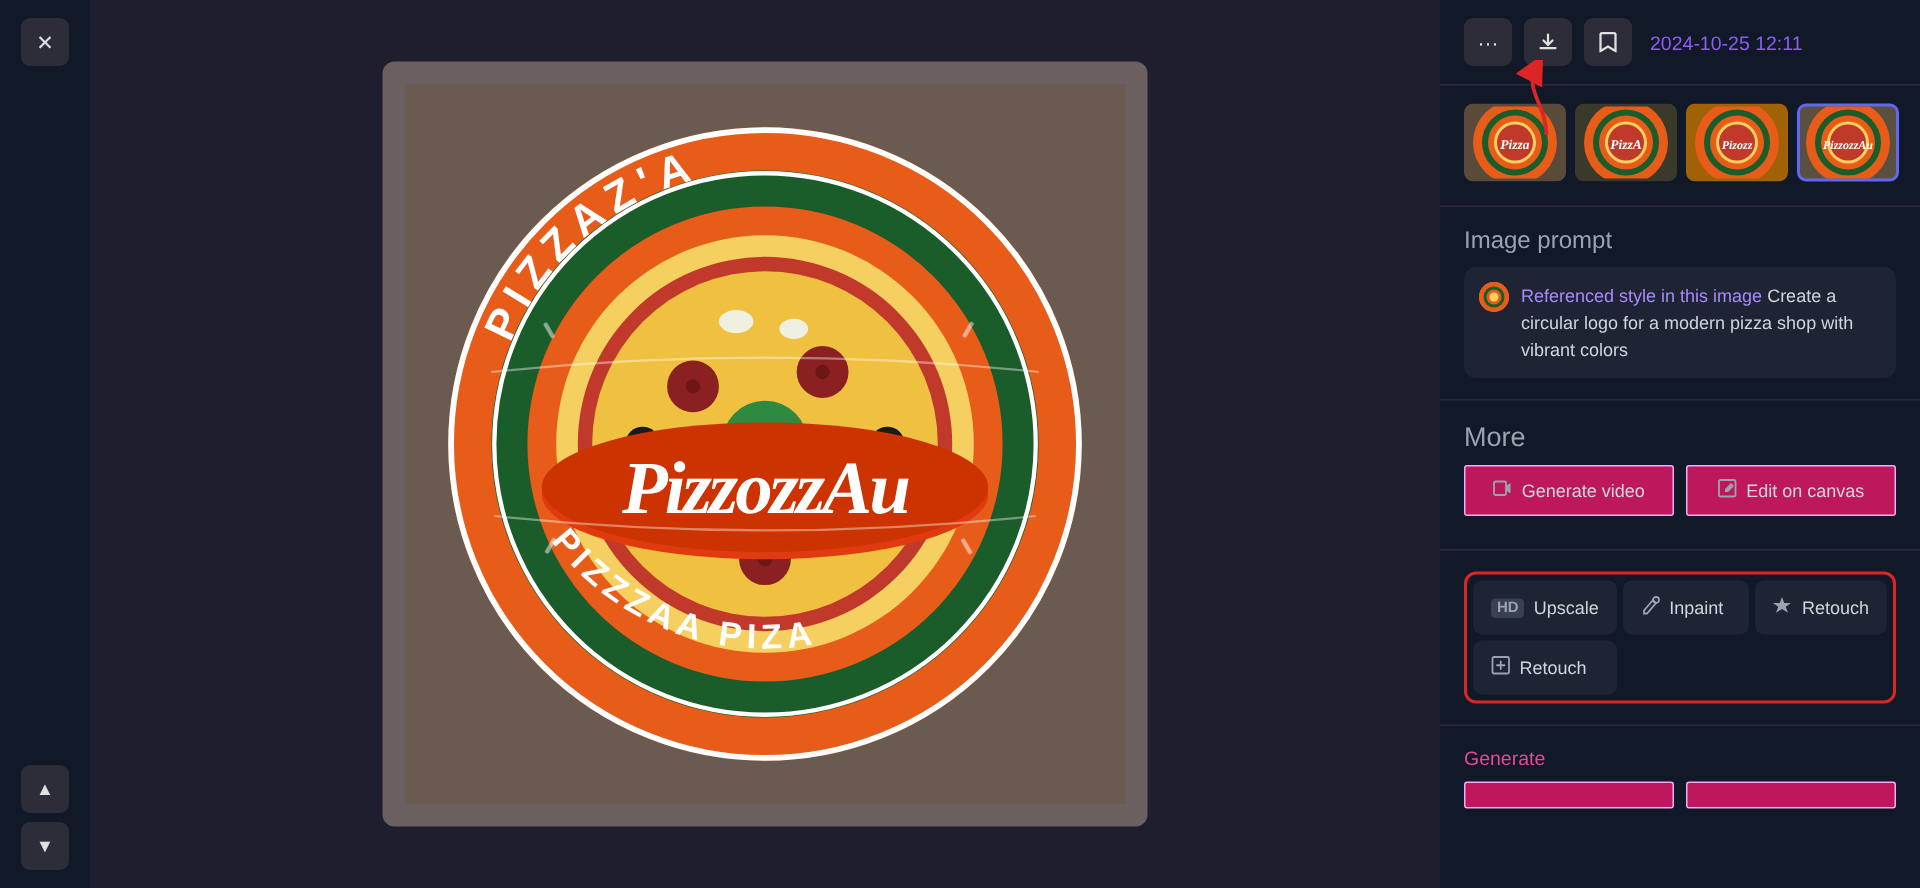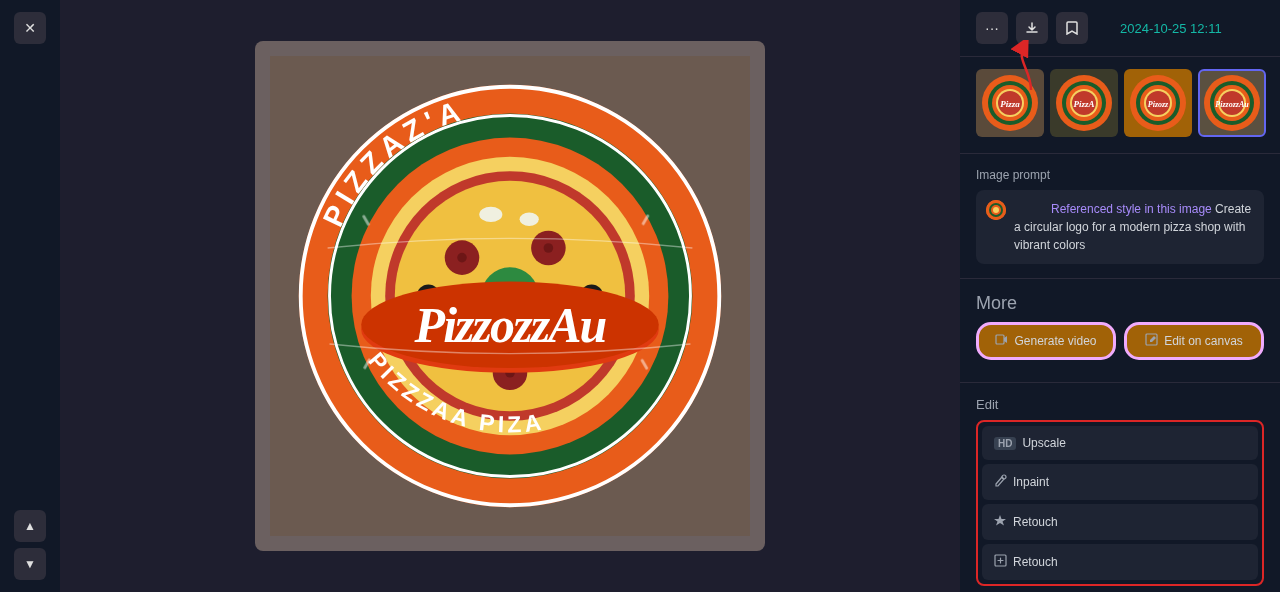--- a/index.html
+++ b/index.html
@@ -125,35 +125,35 @@
       border-radius: 6px;
       color: #e0e0e0;
       cursor: pointer;
       display: flex;
       align-items: center;
       justify-content: center;
       font-size: 14px;
     }
 
     .timestamp {
-      color: #14b8a6;
+      color: #8b5cf6;
       font-size: 13px;
-      margin-left: 24px;
+      margin-left: 4px;
     }
 
     
     .thumbnails-row {
       display: flex;
       gap: 6px;
       padding: 12px 16px;
     }
 
     .thumbnail {
       width: 68px;
-      height: 68px;
+      height: 52px;
       border-radius: 6px;
       overflow: hidden;
       cursor: pointer;
       border: 2px solid transparent;
       flex-shrink: 0;
     }
 
     .thumbnail.active {
       border-color: #6366f1;
     }
@@ -171,21 +171,21 @@
     .thumb-2 { background: #3a3a2a; }
     .thumb-3 { background: #a16207; }
     .thumb-4 { background: #5a5040; }
 
     
     .section {
       padding: 10px 16px;
     }
 
     .section-label {
-      font-size: 12px;
+      font-size: 16px;
       color: #9ca3af;
       margin-bottom: 8px;
     }
 
     .prompt-box {
       background: #1e2433;
       border-radius: 8px;
       padding: 10px;
       font-size: 12px;
       color: #d1d5db;
@@ -208,21 +208,20 @@
       color: white;
     }
 
     .prompt-text {
       font-size: 12px;
       line-height: 1.5;
     }
 
     .prompt-text .highlight {
       color: #a78bfa;
-      margin-left: 37px;
     }
 
     .divider {
       height: 1px;
       background: #2a2a3a;
       margin: 4px 0;
     }
 
     
     .more-section {
@@ -237,23 +236,23 @@
 
     .action-btn-row {
       display: flex;
       gap: 8px;
       margin-bottom: 8px;
     }
 
     .action-btn {
       flex: 1;
       padding: 8px 12px;
-      background: #a16207;
-      border: 3px solid #f0abfc;
-      border-radius: 15px;
+      background: #be185d;
+      border: 1px solid #f0abfc;
+      border-radius: 2px;
       color: #d1d5db;
       font-size: 12px;
       cursor: pointer;
       display: flex;
       align-items: center;
       gap: 6px;
       justify-content: center;
     }
 
     .action-btn .btn-icon {
@@ -272,21 +271,21 @@
     }
 
     .edit-grid-wrapper {
       border: 2px solid #dc2626;
       border-radius: 8px;
       padding: 4px;
     }
 
     .edit-grid {
       display: grid;
-      grid-template-columns: 1fr;
+      grid-template-columns: 1fr 1fr 1fr;
       gap: 4px;
     }
 
     .edit-btn {
       padding: 10px 12px;
       background: #1e2433;
       border: none;
       border-radius: 6px;
       color: #d1d5db;
       font-size: 12px;
@@ -306,21 +305,21 @@
       border-radius: 3px;
     }
 
     
     .generate-section {
       padding: 10px 16px;
     }
 
     .generate-title {
       font-size: 13px;
-      color: #ffffff;
+      color: #ec4899;
       margin-bottom: 8px;
     }
 
     .generate-row {
       display: flex;
       gap: 8px;
     }
   </style>
 </head>
 <body>
@@ -526,21 +525,20 @@
             </svg>
           </span>
           <span>Edit on canvas</span>
         </button>
       </div>
     </div>
 
     <div class="divider"></div>
 
     <div class="edit-section">
-      <div class="edit-title">Edit</div>
       <div class="edit-grid-wrapper">
         <div class="edit-grid">
           <button class="edit-btn">
             <span class="hd-badge">HD</span>
             <span>Upscale</span>
           </button>
           <button class="edit-btn">
             <span>
               <svg width="13" height="13" viewBox="0 0 13 13" fill="none">
                 <path d="M2 10 L8 3 L10 5 L4 12 L2 12 L2 10z" stroke="#9ca3af" stroke-width="1.2" fill="none"></path>

